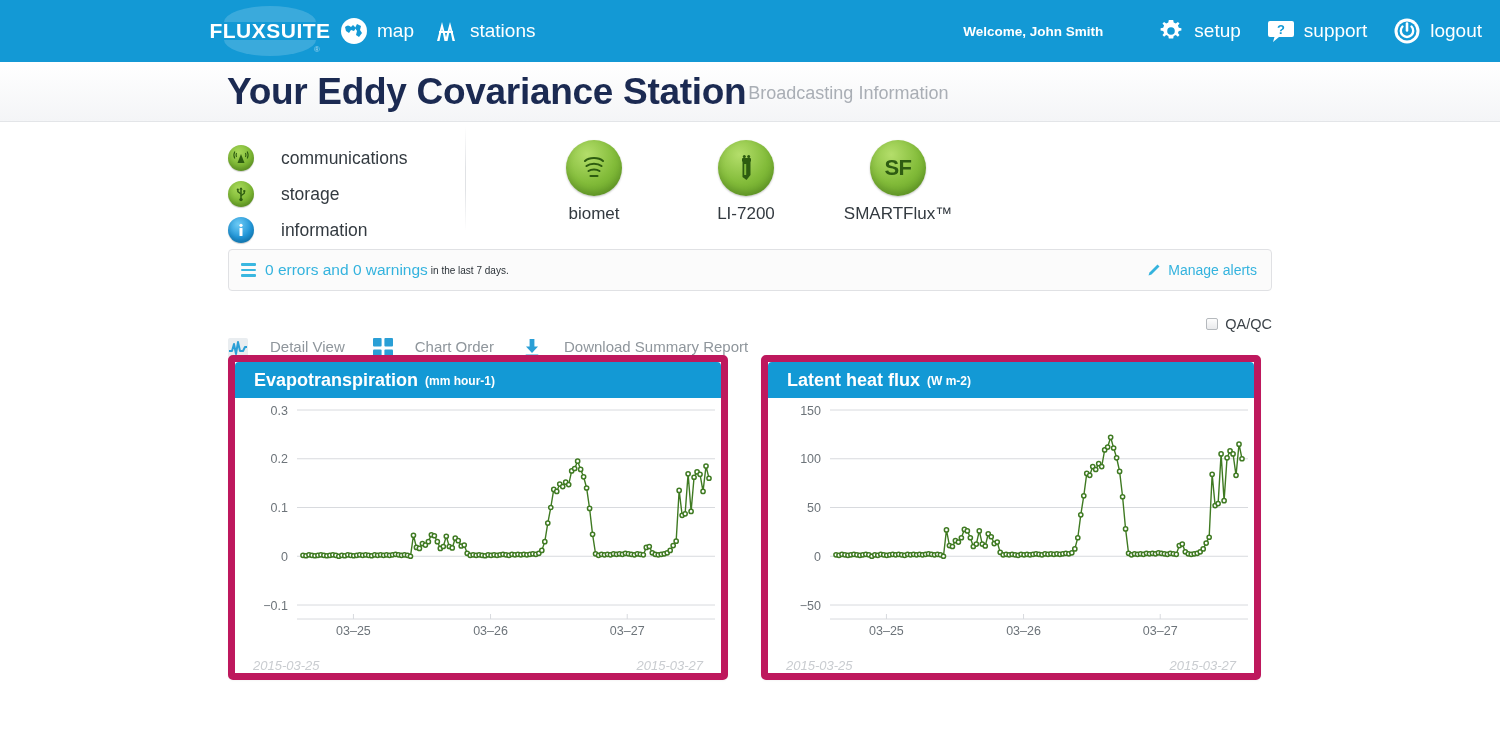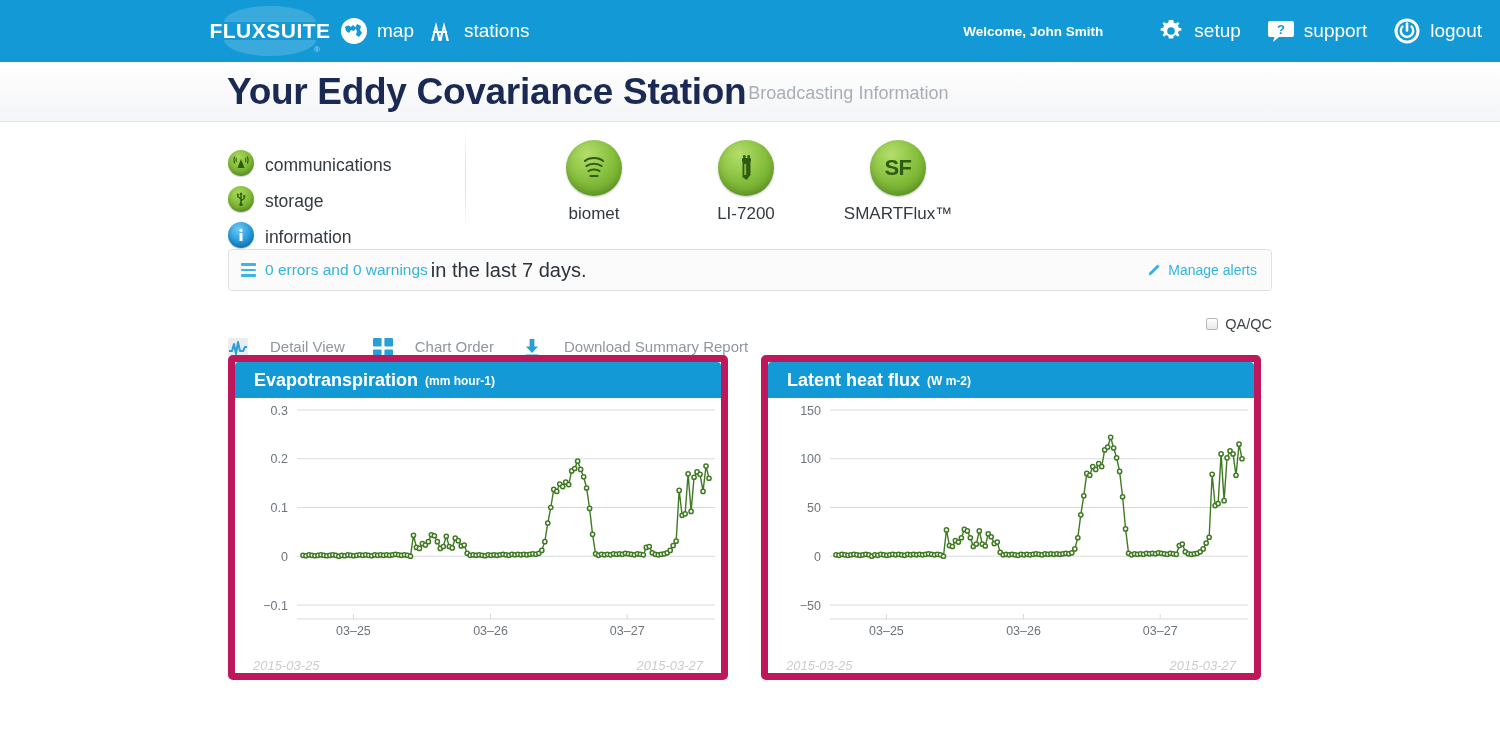--- a/index.html
+++ b/index.html
@@ -39,21 +39,21 @@
     border-radius: 50%;
     background: rgba(255,255,255,0.17);
   }
   .logo-swoosh.top { top: 4px; border-radius: 50% 50% 0 0 / 100% 100% 0 0; }
   .logo-swoosh.bot { bottom: 4px; border-radius: 0 0 50% 50% / 0 0 100% 100%; }
   .logo-reg {
     position: absolute; right: 0px; bottom: 6px;
     font-size: 8px; color: rgba(255,255,255,0.6);
   }
 
-  .nav-left { display: flex; align-items: center; margin-left: 110px; gap: 13px; }
+  .nav-left { display: flex; align-items: center; margin-left: 110px; gap: 19px; }
   .nav-right { display: flex; align-items: center; gap: 26px; margin-left: auto; }
   .nav-item {
     display: flex; align-items: center; gap: 9px;
     color: #ffffff; font-size: 19px; cursor: pointer;
     white-space: nowrap;
   }
   .nav-item .ico { display:flex; align-items:center; justify-content:center; }
   .welcome {
     color: #ffffff; font-size: 13.5px; font-weight: bold;
     margin-right: 28px; white-space: nowrap;
@@ -77,21 +77,21 @@
   }
 
   
   .statusrow {
     display: flex; align-items: flex-start;
     padding: 18px 0 0 228px;
     height: 112px; position: relative;
   }
   .statuslist { width: 232px; padding-top: 0px; }
   .status-item {
-    display: flex; align-items: flex-end; gap: 11px;
+    display: flex; align-items: center; gap: 27px;
     height: 36px; cursor: pointer;
   }
   .status-label { font-size: 17.5px; color: #333a40; }
 
   .dot {
     width: 26px; height: 26px; border-radius: 50%;
     display: flex; align-items: center; justify-content: center;
     flex: none;
     box-shadow: inset 0 -3px 5px rgba(0,0,0,0.14), 0 1px 1px rgba(0,0,0,0.2);
   }
@@ -124,21 +124,21 @@
     width: 1044px; height: 42px;
     background: #fbfbfb;
     border: 1px solid #e0e1e4;
     border-radius: 4px;
     display: flex; align-items: center;
     padding: 0 14px 0 12px;
   }
   .hamburger { display: flex; flex-direction: column; gap: 3px; margin-right: 9px; cursor: pointer; }
   .hamburger span { display:block; width: 15px; height: 2.5px; background: #3ab7e0; border-radius: 1px; }
   .alert-count { color: #34b3de; font-size: 15.5px; }
-  .alert-rest { color: #2b3238; font-size: 20px; margin-left: 3px; }
+  .alert-rest { color: #2b3238; font-size: 10px; margin-left: 3px; }
   .manage-alerts {
     margin-left: auto; display: flex; align-items: center; gap: 7px;
     color: #34b3de; font-size: 14px; cursor: pointer;
   }
 
   
   .toolbar {
     margin: 18px 0 0 228px;
     width: 1044px; height: 30px;
     display: flex; align-items: center;

